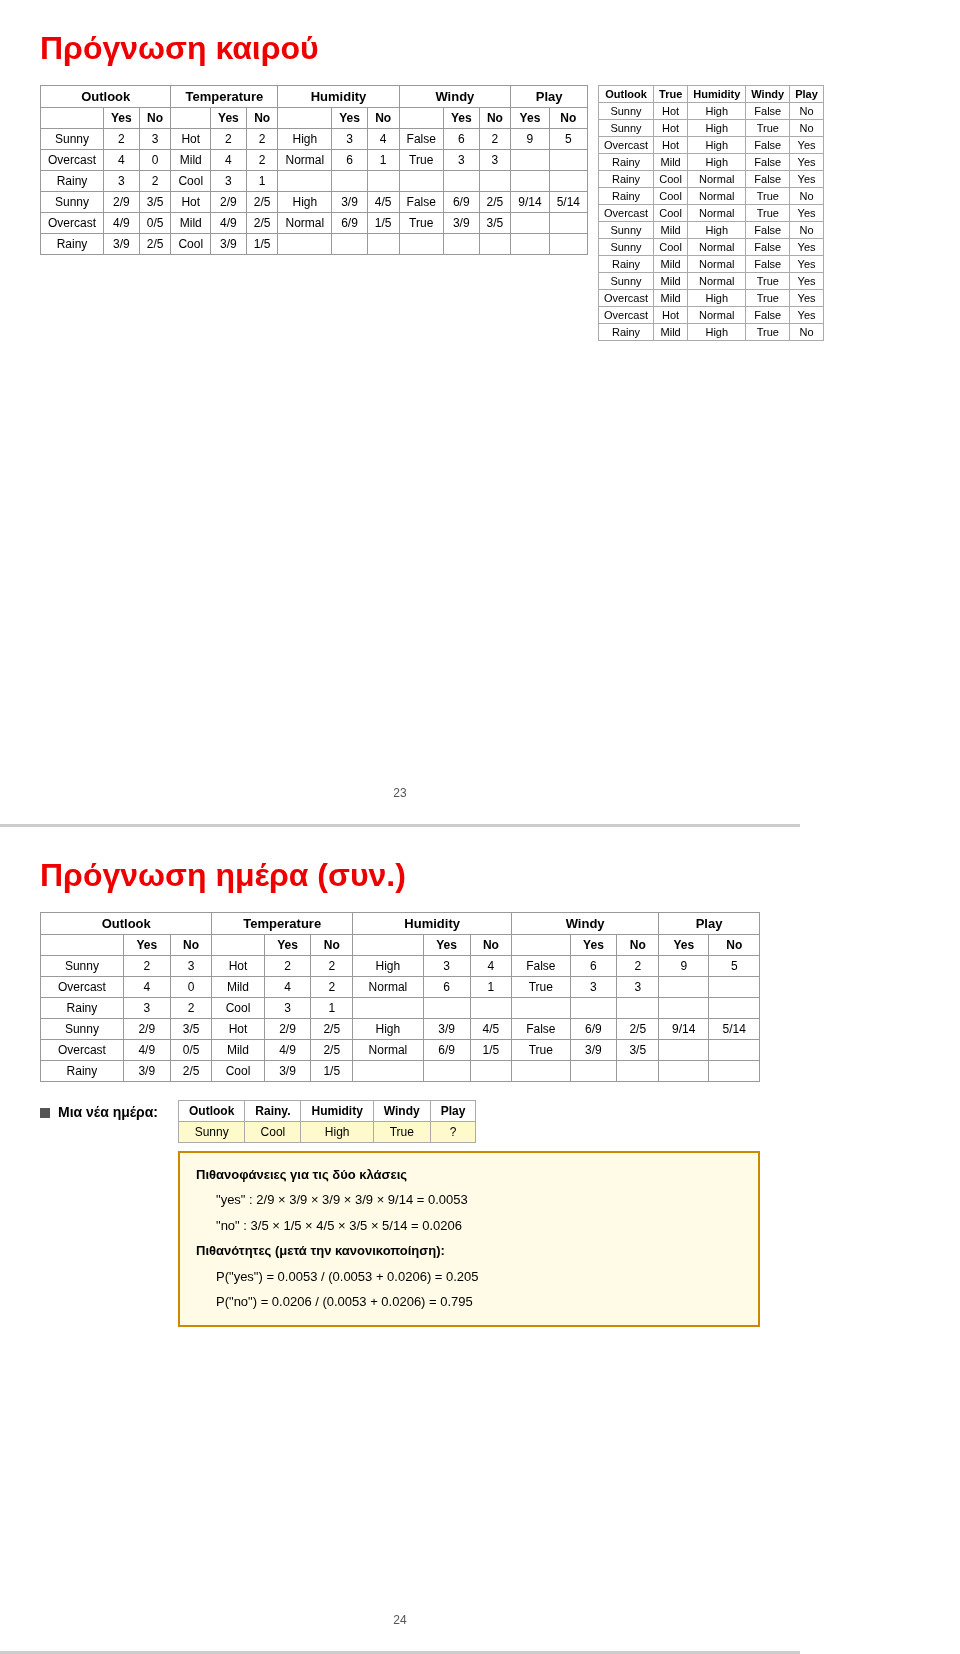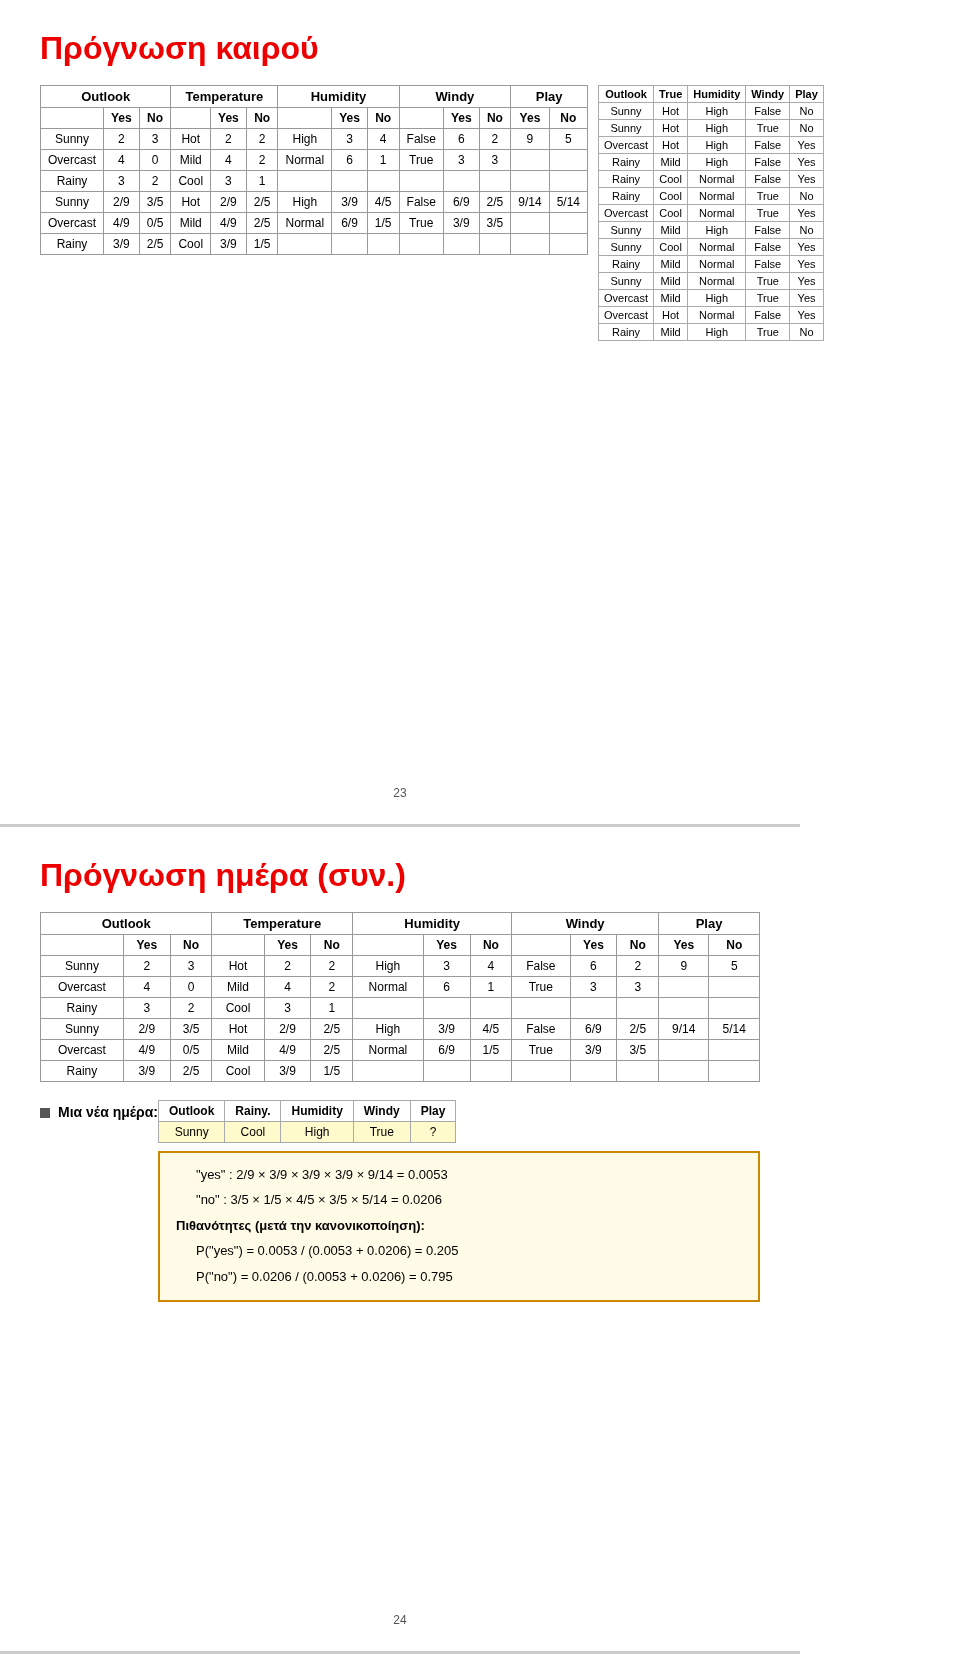--- a/index.html
+++ b/index.html
@@ -63,20 +63,21 @@
       left: 50%;
       transform: translateX(-50%);
       font-size: 12px;
       color: #555;
     }
     
     .new-day-section {
       margin-top: 12px;
       display: flex;
       align-items: flex-start;
+      gap: 20px;
     }
     .bullet-label {
       font-size: 14px;
       font-weight: bold;
       display: flex;
       align-items: flex-start;
       gap: 8px;
       padding-top: 4px;
       white-space: nowrap;
     }
@@ -532,20 +533,21 @@
             <td>Sunny</td>
             <td>Cool</td>
             <td>High</td>
             <td>True</td>
             <td>?</td>
           </tr>
         </tbody>
       </table>
 
       <div class="prob-box">
+        <p class="prob-title">Πιθανοφάνειες για τις δύο κλάσεις</p>
         <p class="indent">"yes" : 2/9 × 3/9 × 3/9 × 3/9 × 9/14 = 0.0053</p>
         <p class="indent">"no" : 3/5 × 1/5 × 4/5 × 3/5 × 5/14 = 0.0206</p>
         <p class="prob-title">Πιθανότητες (μετά την κανονικοποίηση):</p>
         <p class="indent">P("yes") = 0.0053 / (0.0053 + 0.0206) = 0.205</p>
         <p class="indent">P("no") = 0.0206 / (0.0053 + 0.0206) = 0.795</p>
       </div>
     </div>
   </div>
 
   <div class="slide-number">24</div>

